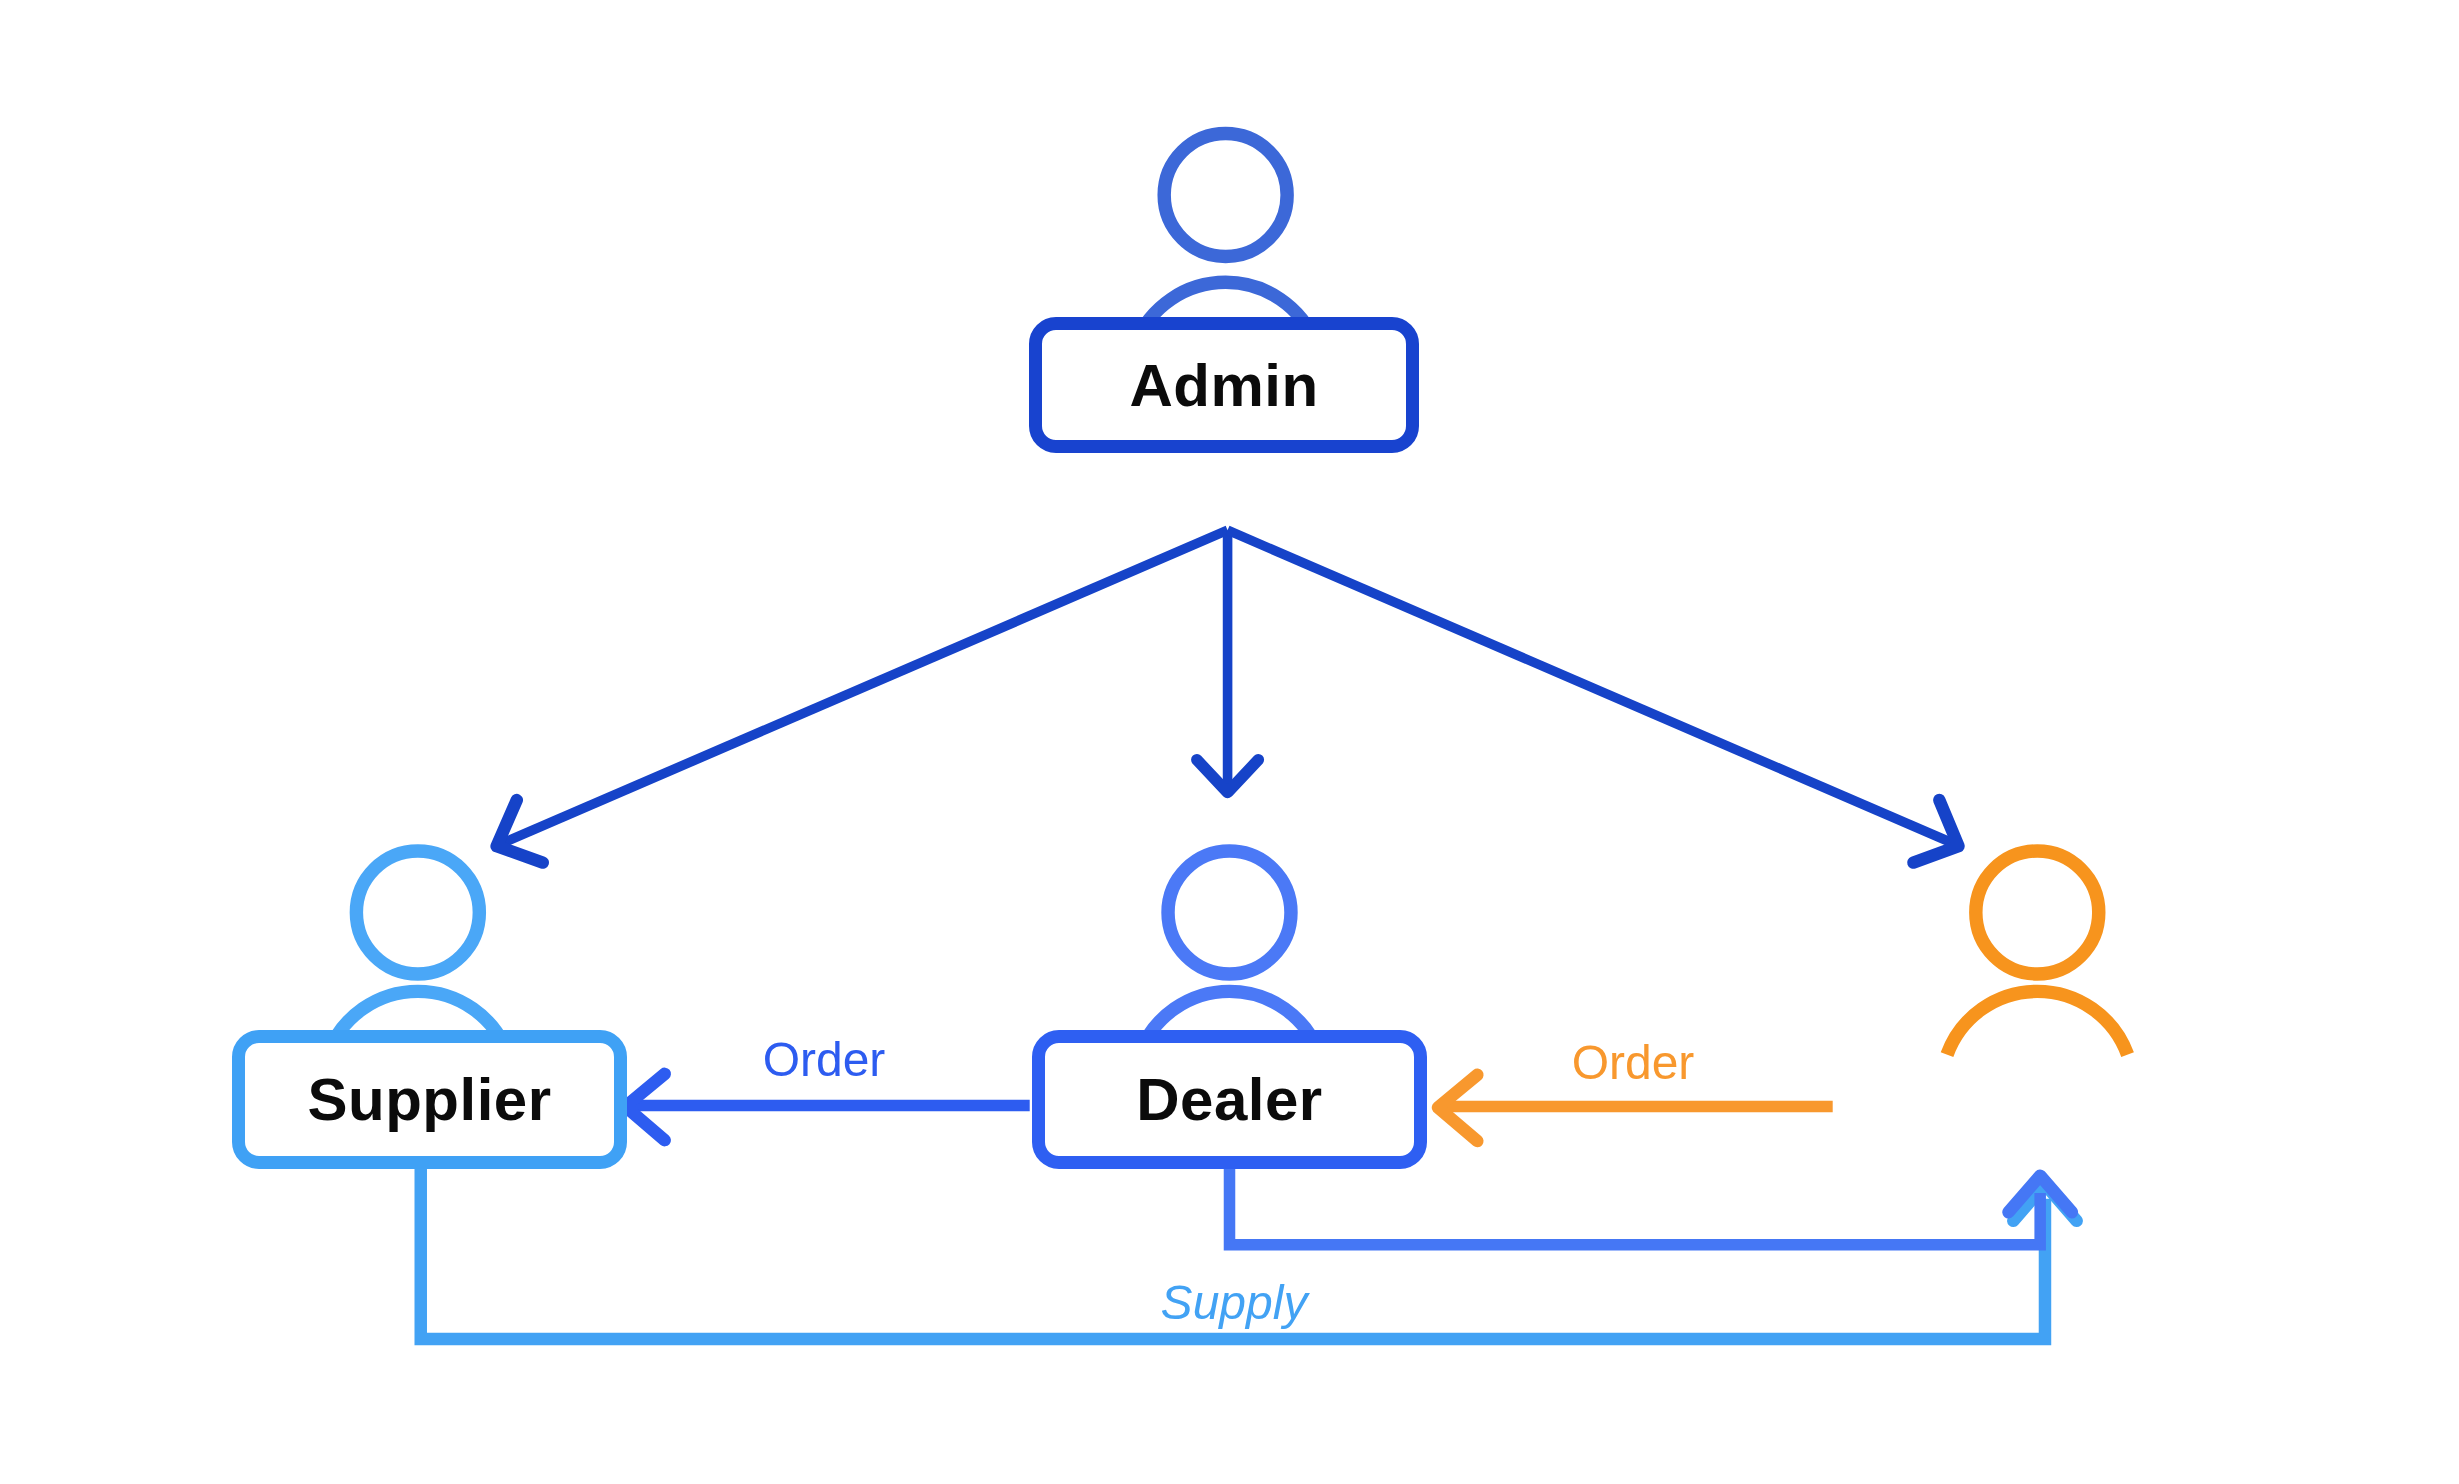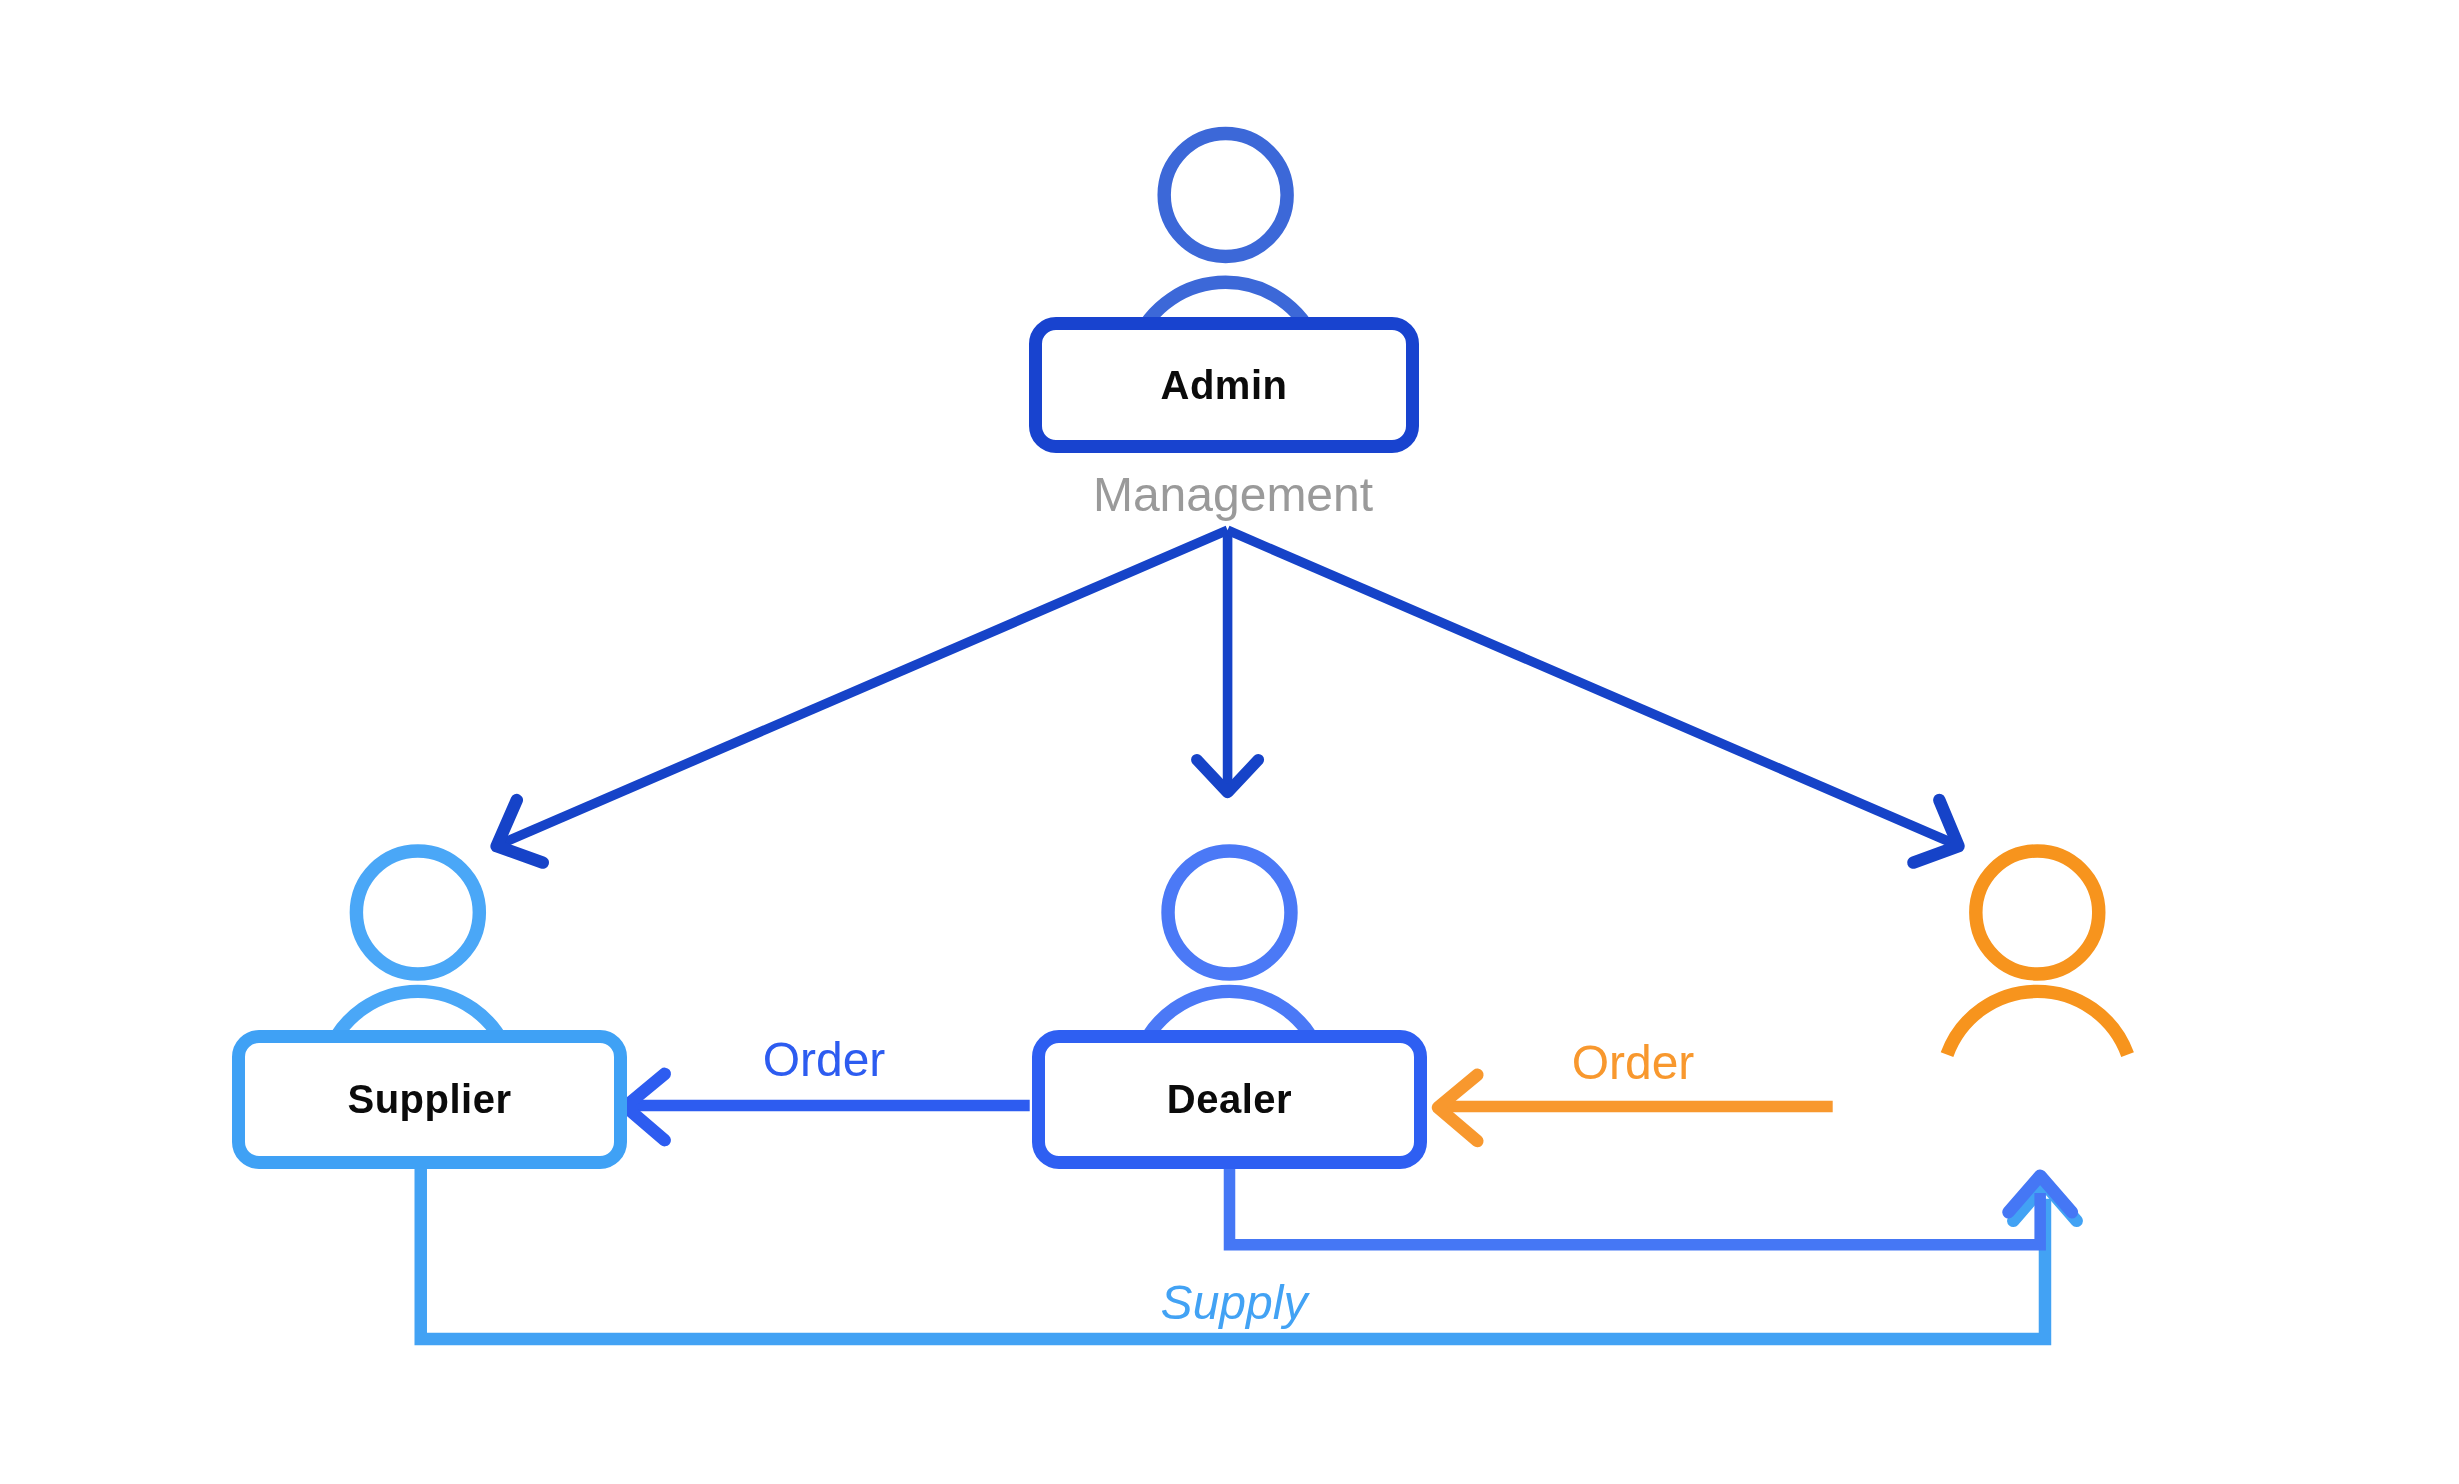--- a/index.html
+++ b/index.html
@@ -13,21 +13,21 @@
   #diagram-svg{position:absolute;left:0;top:0;}
   .node-box{
     position:absolute;
     box-sizing:border-box;
     background:#ffffff;
     border:13.4px solid #000;
     border-radius:27px;
     display:flex;align-items:center;justify-content:center;
   }
   .node-box .node-label{
-    font-size:40px;
+    font-size:60px;
     font-weight:bold;
     color:#0b0b0b;
     letter-spacing:0.5px;
   }
   #box-admin   {left:1029px;top:317px; width:390px;height:136px;border-color:#1843cf;}
   #box-supplier{left:232px; top:1030px;width:395px;height:139px;border-color:#3fa1f5;}
   #box-dealer  {left:1032px;top:1030px;width:395px;height:139px;border-color:#2e5ff2;}
   #box-customer{left:1838px;top:1030px;width:399px;height:139px;border-color:#f7941d;}
   .edge-label{
     position:absolute;
@@ -98,19 +98,18 @@
   <div class="node-box" id="box-admin">
     <span class="node-label">Admin</span>
   </div>
   <div class="node-box" id="box-supplier">
     <span class="node-label">Supplier</span>
   </div>
   <div class="node-box" id="box-dealer">
     <span class="node-label">Dealer</span>
   </div>
 
-  <div class="edge-label" id="label-management">Management</div>
   <div class="edge-label" id="label-order-blue">Order</div>
   <div class="edge-label" id="label-order-orange">Order</div>
   <div class="edge-label" id="label-supply">Supply</div>
 
 </div>
 
 
 </body></html>

